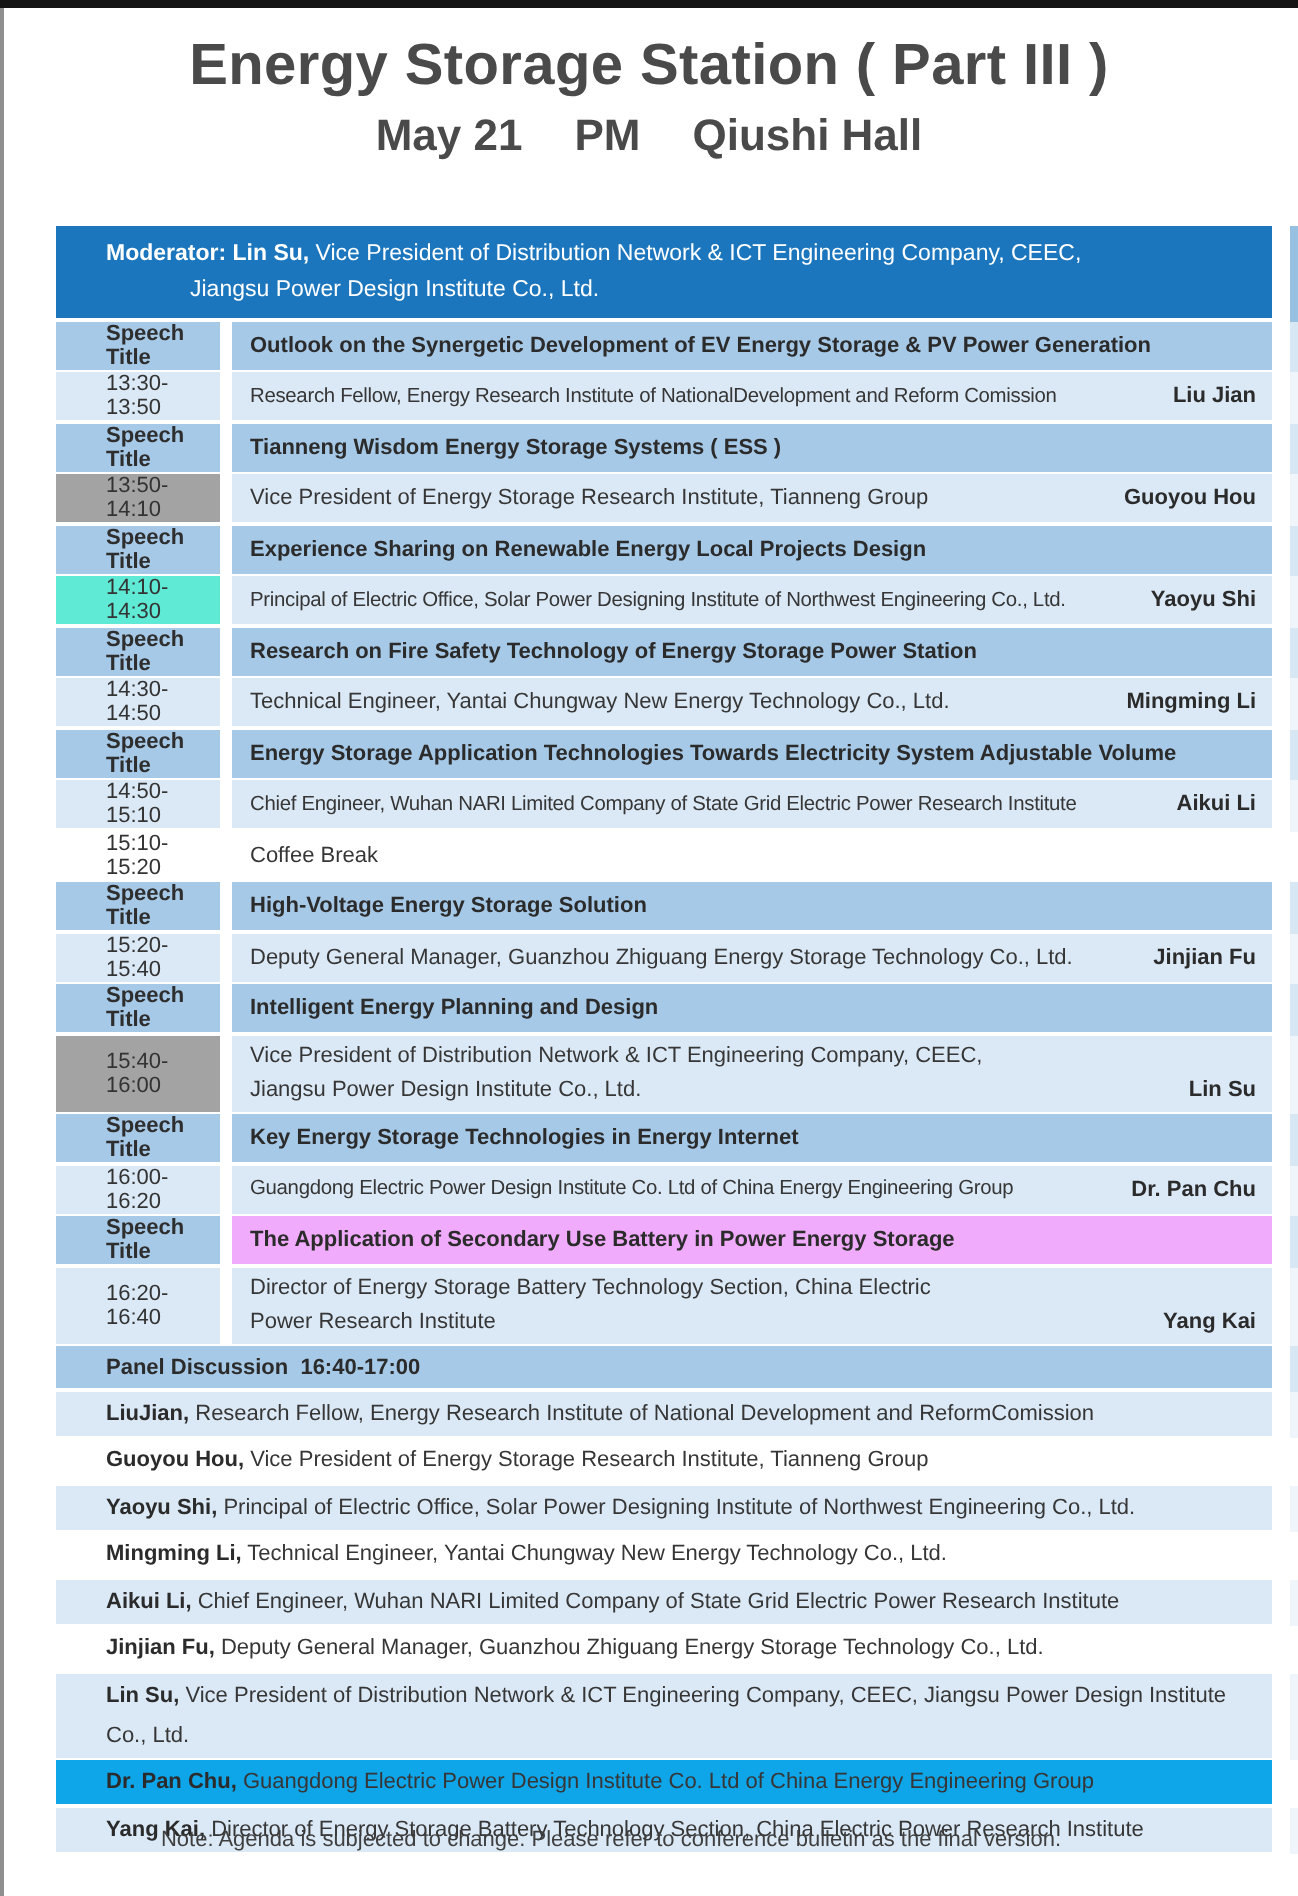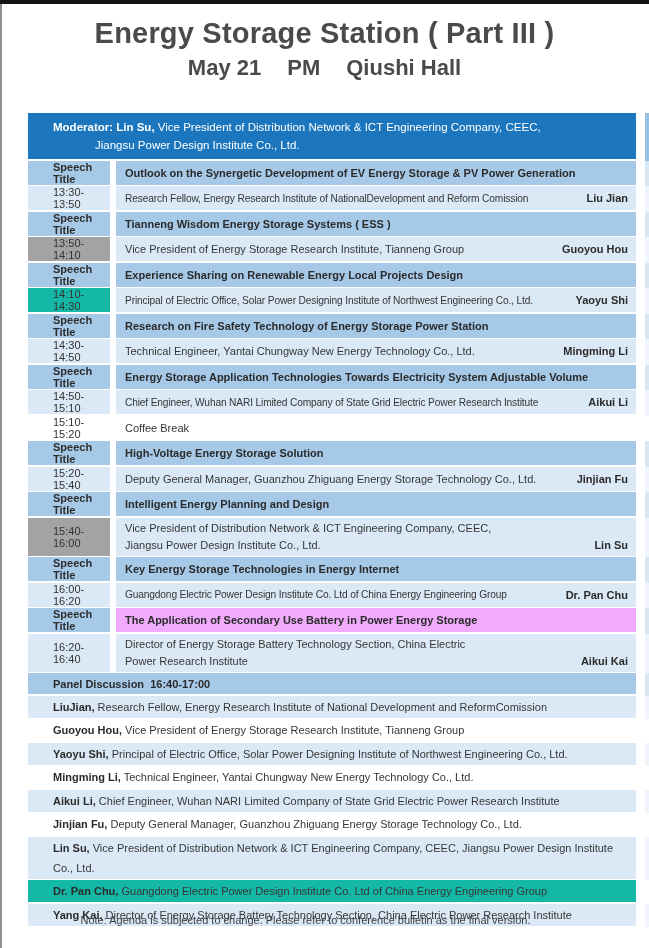--- a/index.html
+++ b/index.html
@@ -111,21 +111,21 @@
         <span class="speaker">Guoyou Hou</span>
       </div>
     </div>
     <div class="row">
       <div class="cell time-cell bold" style="background: rgb(166, 201, 231);">Speech Title</div>
       <div class="cell content-cell" style="background: rgb(166, 201, 231);">
         <span class="speech-title-text">Experience Sharing on Renewable Energy Local Projects Design</span>
       </div>
     </div>
     <div class="row">
-      <div class="cell time-cell" style="background: #14b8a6;">14:10-14:30</div>
+      <div class="cell time-cell" style="background: #5eead4;">14:10-14:30</div>
       <div class="cell content-cell" style="background: rgb(219, 233, 246);">
         <span class="desc condensed">Principal of Electric Office, Solar Power Designing Institute of Northwest Engineering Co., Ltd.</span>
         <span class="speaker">Yaoyu Shi</span>
       </div>
     </div>
     <div class="row">
       <div class="cell time-cell bold" style="background: rgb(166, 201, 231);">Speech Title</div>
       <div class="cell content-cell" style="background: rgb(166, 201, 231);">
         <span class="speech-title-text">Research on Fire Safety Technology of Energy Storage Power Station</span>
       </div>
@@ -207,21 +207,21 @@
       </div>
     </div>
     <div class="row">
       <div class="cell time-cell" style="background: rgb(219, 233, 246);">16:20-16:40</div>
       <div class="cell content-cell column" style="background: rgb(219, 233, 246);">
         <div class="subline">
           <span class="desc">Director of Energy Storage Battery Technology Section, China Electric</span>
         </div>
         <div class="subline">
           <span class="desc">Power Research Institute</span>
-          <span class="speaker">Aikui Kai</span>
+          <span class="speaker">Yang Kai</span>
         </div>
       </div>
     </div>
     <div class="row">
       <div class="cell full-cell panel-header-cell" style="background: rgb(166, 201, 231);">Panel Discussion&nbsp; 16:40-17:00</div>
     </div>
     <div class="row">
       <div class="cell full-cell panel-item-cell" style="background: rgb(219, 233, 246);"><span class="panel-name">LiuJian,</span> Research Fellow, Energy Research Institute of National Development and ReformComission</div>
     </div>
     <div class="row">
@@ -236,21 +236,21 @@
     <div class="row">
       <div class="cell full-cell panel-item-cell" style="background: rgb(219, 233, 246);"><span class="panel-name">Aikui Li,</span> Chief Engineer, Wuhan NARI Limited Company of State Grid Electric Power Research Institute</div>
     </div>
     <div class="row">
       <div class="cell full-cell panel-item-cell" style="background: rgb(255, 255, 255);"><span class="panel-name">Jinjian Fu,</span> Deputy General Manager, Guanzhou Zhiguang Energy Storage Technology Co., Ltd.</div>
     </div>
     <div class="row">
       <div class="cell full-cell panel-item-cell" style="background: rgb(219, 233, 246);"><span class="panel-name">Lin Su,</span> Vice President of Distribution Network &amp; ICT Engineering Company, CEEC, Jiangsu Power Design Institute Co., Ltd.</div>
     </div>
     <div class="row">
-      <div class="cell full-cell panel-item-cell" style="background: #14b8a6;"><span class="panel-name">Dr. Pan Chu,</span> Guangdong Electric Power Design Institute Co. Ltd of China Energy Engineering Group</div>
+      <div class="cell full-cell panel-item-cell" style="background: #0ea5e9;"><span class="panel-name">Dr. Pan Chu,</span> Guangdong Electric Power Design Institute Co. Ltd of China Energy Engineering Group</div>
     </div>
     <div class="row">
       <div class="cell full-cell panel-item-cell" style="background: rgb(219, 233, 246);"><span class="panel-name">Yang Kai,</span> Director of Energy Storage Battery Technology Section, China Electric Power Research Institute</div>
     </div>
   </div>
 
 <div id="edge-strip" style="top: 113px;">
     <div class="seg" style="height: 47.5px; background: rgb(27, 118, 189);"></div>
     <div class="seg" style="height: 25.5px; background: rgb(166, 201, 231);"></div>
     <div class="seg" style="height: 25.5px; background: rgb(219, 233, 246);"></div>

